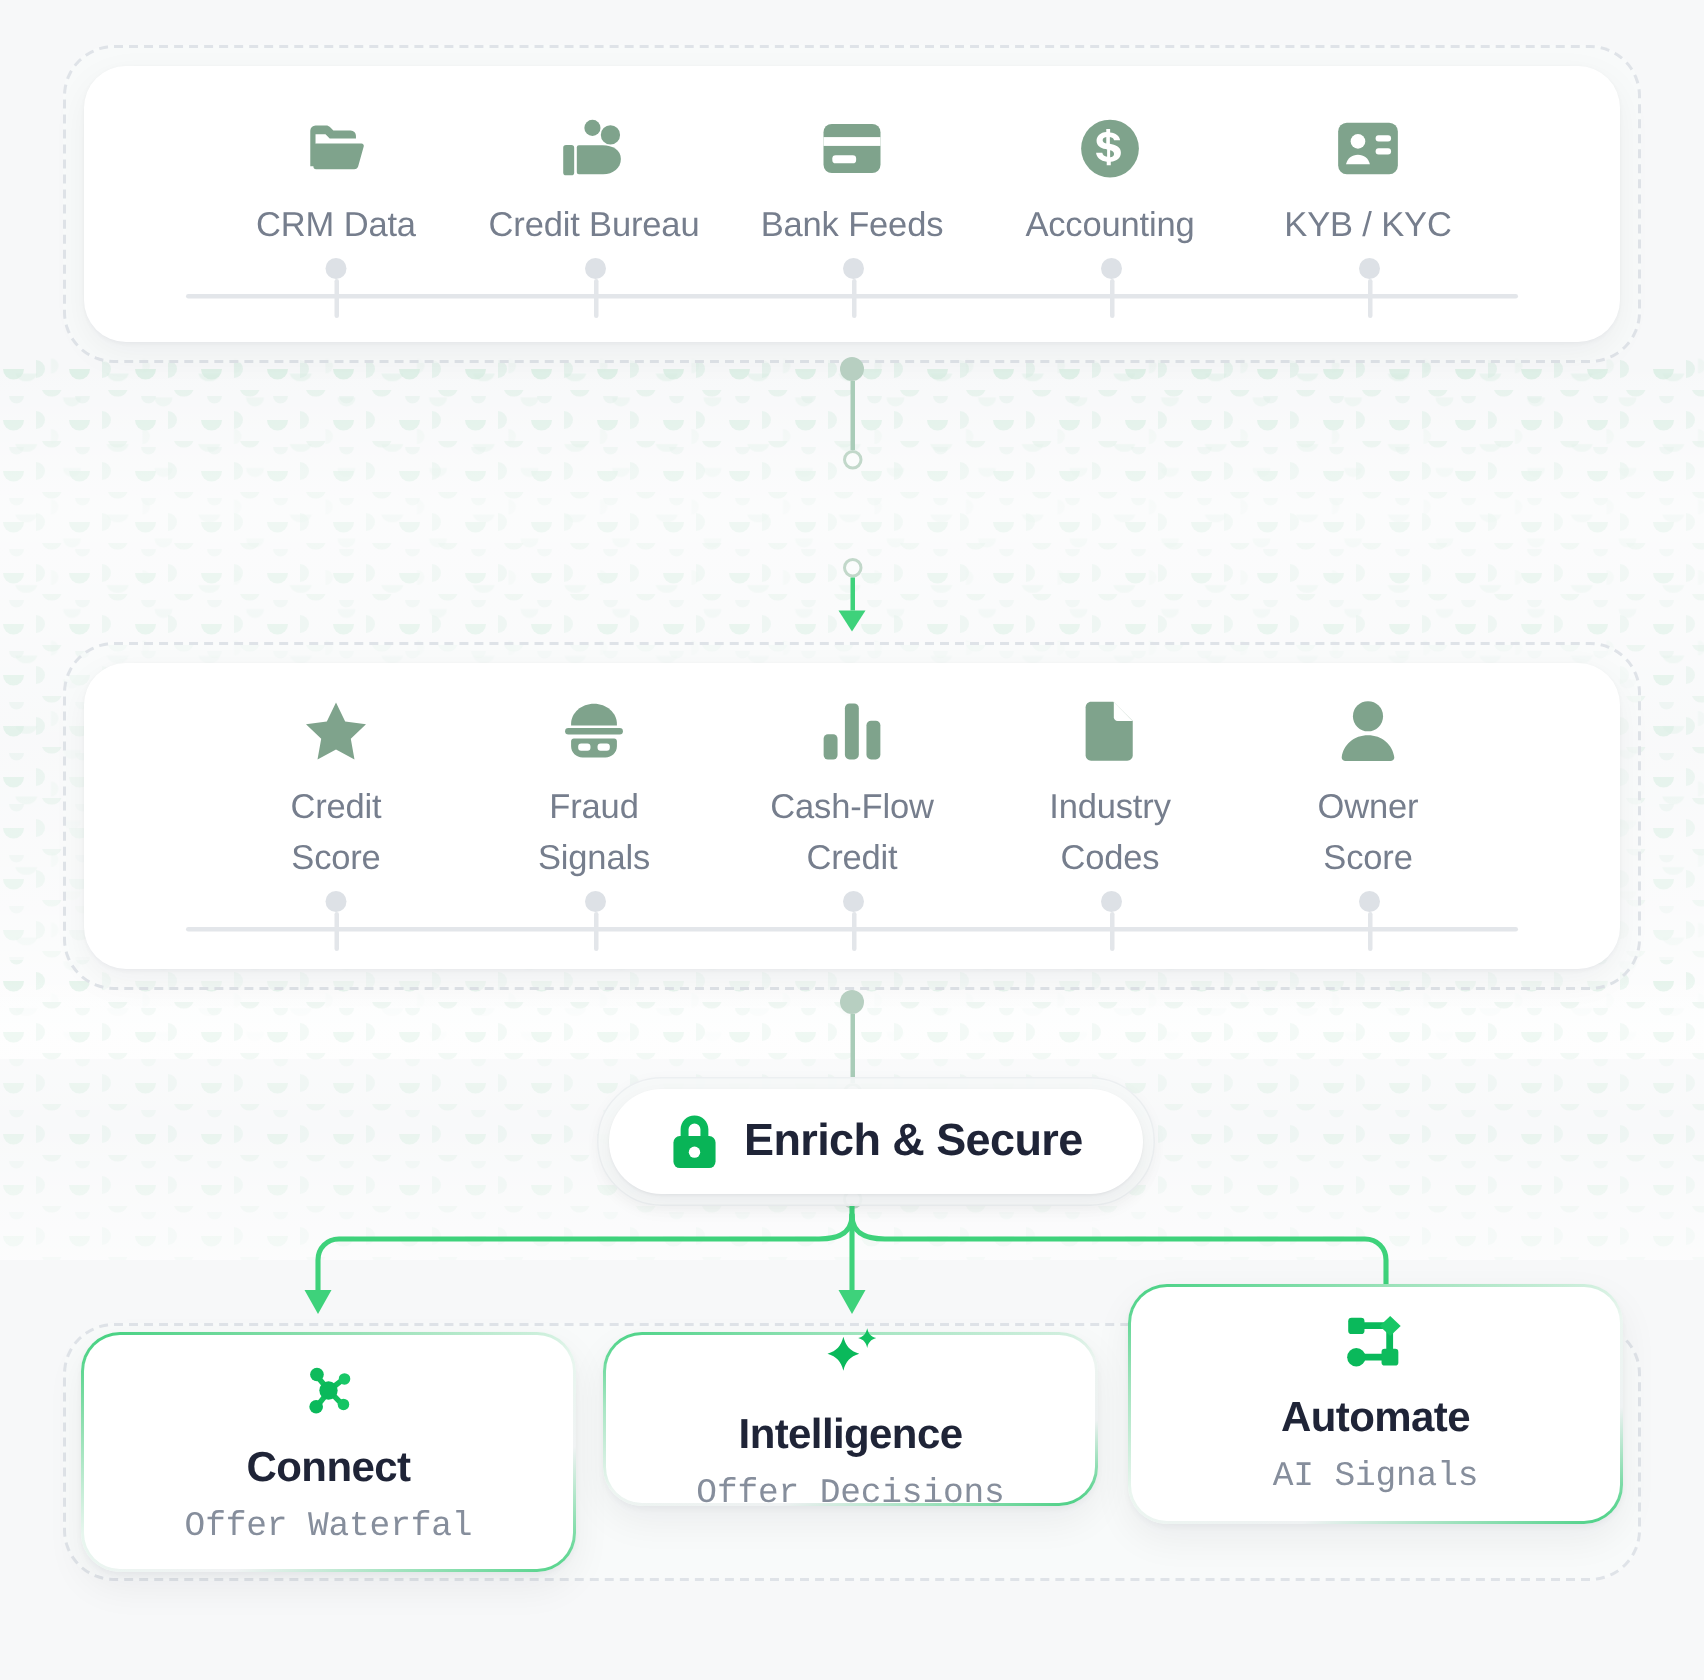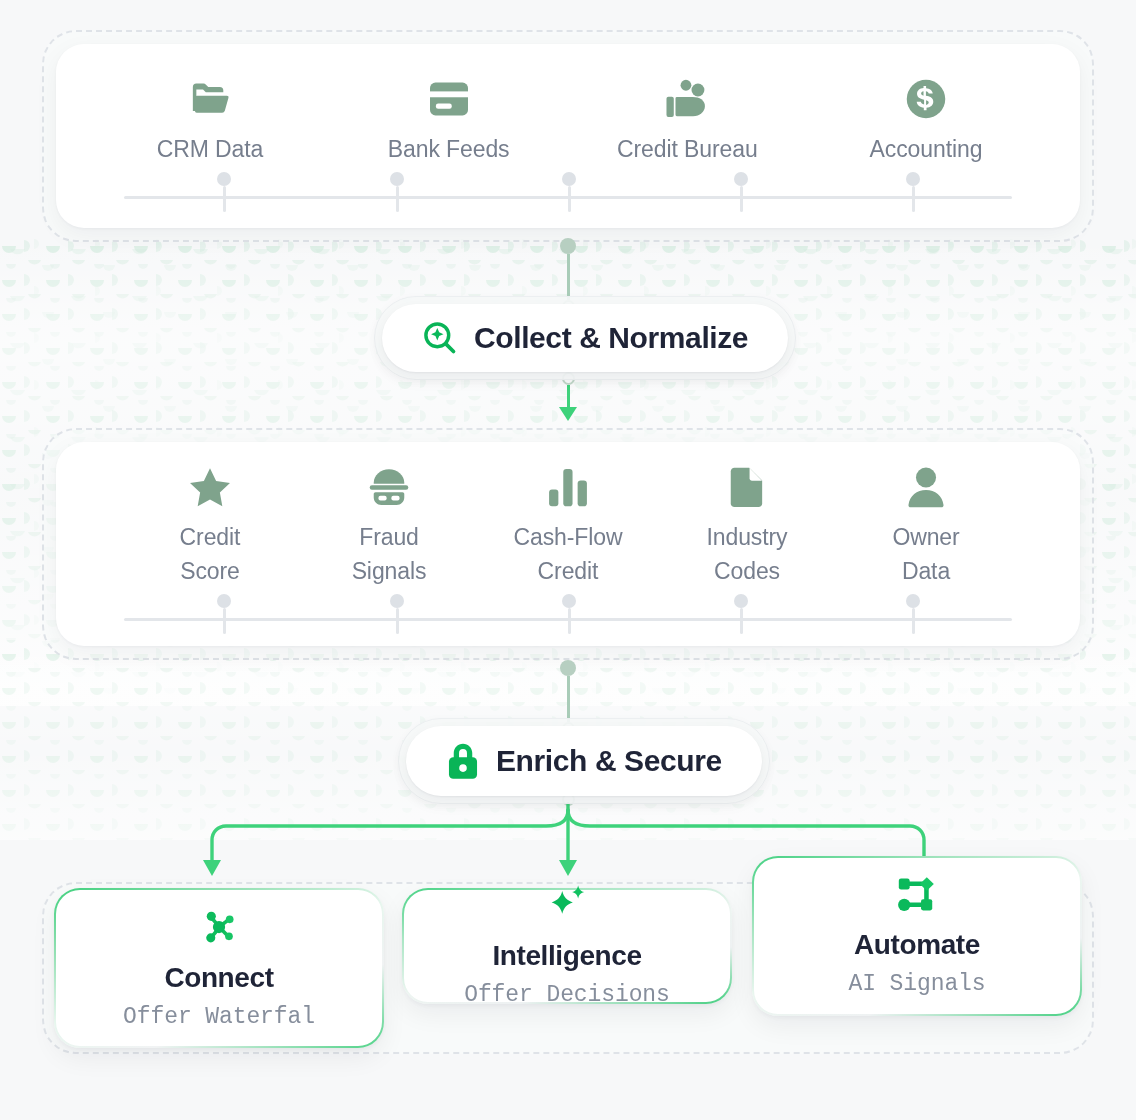--- a/index.html
+++ b/index.html
@@ -51,21 +51,21 @@
     box-shadow: 0 1px 3px rgba(16,24,40,0.04),
                 0 8px 24px rgba(16,24,40,0.05);
   }
   #panel-sources { left: 56px;  top: 44px;  width: 1024px; height: 184px; }
   #panel-signals { left: 56px;  top: 442px; width: 1024px; height: 204px; }
 
   
   .node-row {
     position: absolute;
     display: flex;
-    justify-content: space-between;
+    justify-content: center;
     align-items: flex-start;
   }
   #row-sources { left: 124px; top: 78px;  width: 888px; }
   #row-signals { left: 124px; top: 466px; width: 888px; }
 
   .node {
     display: flex;
     flex-direction: column;
     align-items: center;
     width: 172px;
@@ -309,51 +309,63 @@
         <svg width="46" height="42" viewBox="0 0 24 24" fill="#7fa38c">
           <path d="M2.2 5.2A2 2 0 0 1 4.2 3.2h4.1c.5 0 1 .2 1.4.6l1.3 1.3h6.6a2 2 0 0 1 2 2v1.1H9.6L8 6.6H4.2v12.2H2.2V5.2z"></path>
           <path d="M4.4 10.1h17.3a.9.9 0 0 1 .86 1.16l-2.1 7.5a1.6 1.6 0 0 1-1.54 1.14H4.4a1 1 0 0 1-1-1v-7.8a1 1 0 0 1 1-1z"></path>
         </svg>
       </span>
       <span class="node-label">CRM Data</span>
     </div>
 
     <div class="node">
       <span class="node-icon">
-        <svg width="44" height="38" viewBox="0 0 24 22" fill="#7fa38c">
-          <rect x="1" y="1.5" width="22" height="19" rx="3.2"></rect>
-          <rect x="1" y="6.6" width="22" height="3.4" fill="#ffffff"></rect>
-          <rect x="4.4" y="13.6" width="9.2" height="3.1" rx="1.3" fill="#ffffff"></rect>
-        </svg>
-      </span>
-      <span class="node-label">Bank Feeds</span>
-    </div>
-
-    <div class="node">
-      <span class="node-icon">
         <svg width="46" height="40" viewBox="0 0 26 23" fill="#7fa38c">
           <circle cx="12.4" cy="3.6" r="3.1"></circle>
           <circle cx="19.3" cy="6.3" r="3.7"></circle>
           <rect x="1.2" y="10.2" width="4.2" height="11.6" rx="1.1"></rect>
           <path d="M7.2 10.3h9.1c3.9 0 7 1.9 7 5.2 0 3.4-3 5.9-6.8 5.9H7.2a.8.8 0 0 1-.8-.8V11.1a.8.8 0 0 1 .8-.8z"></path>
         </svg>
       </span>
       <span class="node-label">Credit Bureau</span>
     </div>
 
     <div class="node">
       <span class="node-icon">
+        <svg width="44" height="38" viewBox="0 0 24 22" fill="#7fa38c">
+          <rect x="1" y="1.5" width="22" height="19" rx="3.2"></rect>
+          <rect x="1" y="6.6" width="22" height="3.4" fill="#ffffff"></rect>
+          <rect x="4.4" y="13.6" width="9.2" height="3.1" rx="1.3" fill="#ffffff"></rect>
+        </svg>
+      </span>
+      <span class="node-label">Bank Feeds</span>
+    </div>
+
+    <div class="node">
+      <span class="node-icon">
         <svg width="42" height="42" viewBox="0 0 24 24">
           <circle cx="12" cy="12" r="11" fill="#7fa38c"></circle>
           <path d="M12.05 4.6v1.3c2.1.16 3.6 1.3 3.8 2.95h-2.3c-.12-.66-.73-1.17-1.6-1.27v2.6l.75.17c2.2.5 3.45 1.45 3.45 3.23 0 1.97-1.55 3.24-3.85 3.43v1.39h-1.55v-1.4c-2.35-.2-3.9-1.5-4.05-3.36h2.36c.15.82.82 1.38 1.84 1.5v-2.78l-.6-.13c-2.1-.46-3.42-1.42-3.42-3.2 0-1.9 1.5-3.17 3.7-3.35V4.6h1.47zm-1.47 3.03c-.84.11-1.37.6-1.37 1.25 0 .62.44 1.02 1.37 1.25V7.63zm1.47 5.05v2.7c.93-.12 1.5-.63 1.5-1.33 0-.68-.44-1.09-1.5-1.37z" fill="#ffffff"></path>
         </svg>
       </span>
       <span class="node-label">Accounting</span>
     </div>
 
+    <div class="node">
+      <span class="node-icon">
+        <svg width="44" height="38" viewBox="0 0 24 21" fill="#7fa38c">
+          <rect x="1" y="1" width="22" height="19" rx="3.2"></rect>
+          <circle cx="8.3" cy="7.9" r="2.7" fill="#ffffff"></circle>
+          <path d="M3.9 16.3c.5-2.2 2.2-3.5 4.4-3.5s3.9 1.3 4.4 3.5z" fill="#ffffff"></path>
+          <rect x="14.8" y="5.6" width="5.7" height="2.3" rx="1.1" fill="#ffffff"></rect>
+          <rect x="14.8" y="10.4" width="5.7" height="2.3" rx="1.1" fill="#ffffff"></rect>
+        </svg>
+      </span>
+      <span class="node-label">KYB / KYC</span>
+    </div>
   </div>
 
   <div class="rail" id="rail-sources"></div>
   <div class="pin pin-sources" style="left:216px">
     <span class="pin-head"></span>
     <span class="pin-stem"></span>
   </div>
   <div class="pin pin-sources" style="left:389px">
     <span class="pin-head"></span>
     <span class="pin-stem"></span>
@@ -370,32 +382,20 @@
     <span class="pin-head"></span>
     <span class="pin-stem"></span>
   </div>
 
   <div class="connector" id="conn-top">
     <span class="conn-dot"></span>
     <span class="conn-line"></span>
     <span class="conn-ring"></span>
   </div>
 
-  <div class="pill-wrap" id="pill-collect">
-    <div class="pill">
-      <span class="pill-icon">
-        <svg width="36" height="36" viewBox="0 0 24 24">
-          <circle cx="10.2" cy="10.2" r="7.6" fill="none" stroke="#09b457" stroke-width="2.3"></circle>
-          <path d="M10.2 5.3l1.25 2.9 2.9 1.25-2.9 1.25-1.25 2.9-1.25-2.9-2.9-1.25 2.9-1.25z" fill="#0ab95b"></path>
-          <path d="M15.9 15.9l5.1 5.1" stroke="#09b457" stroke-width="2.5" stroke-linecap="round"></path>
-        </svg>
-      </span>
-      <span class="pill-label">Collect &amp; Normalize</span>
-    </div>
-  </div>
 
   <div class="arrow-down" id="arrow-collect">
     <span class="arrow-ring"></span>
     <span class="arrow-stem"></span>
     <span class="arrow-head"></span>
   </div>
 
   <div class="dashed-zone" id="zone-signals"></div>
   <div class="panel" id="panel-signals"></div>
 
@@ -449,21 +449,21 @@
     </div>
 
     <div class="node">
       <span class="node-icon">
         <svg width="38" height="42" viewBox="0 0 20 23" fill="#7fa38c">
           <circle cx="10" cy="6.3" r="5.5"></circle>
           <path d="M10 13.2c5 0 9 3.3 9.6 8.1.08.7-.48 1.3-1.2 1.3H1.6c-.72 0-1.28-.6-1.2-1.3.6-4.8 4.6-8.1 9.6-8.1z"></path>
         </svg>
       </span>
       <span class="node-label">Owner
-Data</span>
+Score</span>
     </div>
   </div>
 
   <div class="rail" id="rail-signals"></div>
   <div class="pin pin-signals" style="left:216px">
     <span class="pin-head"></span>
     <span class="pin-stem"></span>
   </div>
   <div class="pin pin-signals" style="left:389px">
     <span class="pin-head"></span>

